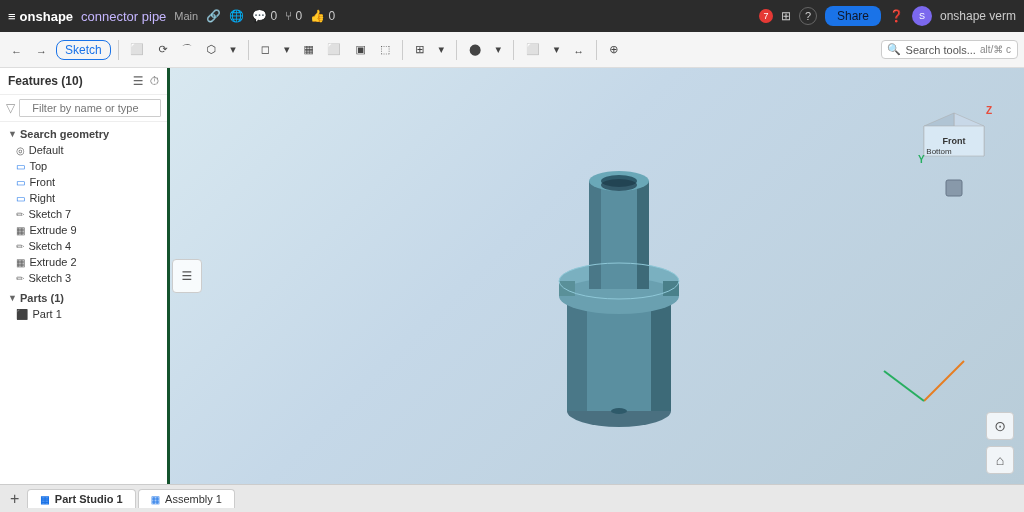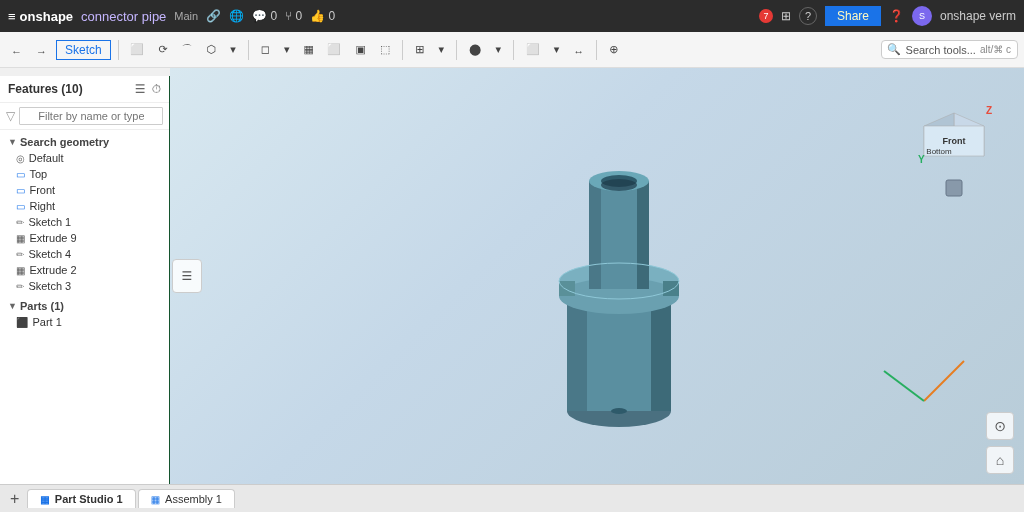--- a/index.html
+++ b/index.html
@@ -7,46 +7,46 @@
 
     
     #topbar {
       display: flex; align-items: center; height: 32px; background: #2c2c2c; color: #fff; padding: 0 8px; gap: 8px;
     }
     .topbar-logo { font-weight: bold; font-size: 13px; color: #fff; display: flex; align-items: center; gap: 4px; }
     .topbar-title { font-size: 13px; color: #c4b5fd; }
     .topbar-tag { font-size: 11px; color: #aaa; }
     .topbar-icons { display: flex; align-items: center; gap: 8px; color: #ccc; font-size: 12px; }
     .topbar-right { margin-left: auto; display: flex; align-items: center; gap: 8px; }
-    .share-btn { background: #1a73e8; color: #fef9c3; border: none; border-radius: 0; padding: 3px 12px; font-size: 12px; cursor: pointer; }
+    .share-btn { background: #1a73e8; color: #0f172a; border: none; border-radius: 8px; padding: 3px 12px; font-size: 12px; cursor: pointer; }
     .user-name { color: #ccc; font-size: 12px; }
     .notification-badge { background: #e53935; color: #fff; border-radius: 50%; font-size: 9px; width: 14px; height: 14px; display: flex; align-items: center; justify-content: center; }
 
     
     #toolbar {
       display: flex; align-items: center; height: 36px; background: #f5f5f5; border-bottom: 1px solid #ddd; padding: 0 6px; gap: 4px;
     }
     .toolbar-btn { background: none; border: none; cursor: pointer; padding: 3px 5px; border-radius: 3px; font-size: 11px; color: #444; display: flex; align-items: center; gap: 2px; }
     .toolbar-separator { width: 1px; height: 20px; background: #ccc; margin: 0 3px; }
-    .toolbar-sketch { background: none; border: 1px solid #1a73e8; border-radius: 0; padding: 2px 8px; color: #1a73e8; font-size: 12px; cursor: pointer; }
+    .toolbar-sketch { background: none; border: 1px solid #1a73e8; border-radius: 8px; padding: 2px 8px; color: #1a73e8; font-size: 12px; cursor: pointer; }
     .search-tools { border: 1px solid #ccc; border-radius: 4px; padding: 2px 6px; font-size: 11px; color: #555; background: #fff; display: flex; align-items: center; gap: 4px; min-width: 120px; }
     .search-tools-shortcut { color: #888; font-size: 10px; text-align: center; }
 
     
     #main { display: flex; height: calc(512px - 32px - 36px - 28px); }
 
     
     #sidebar {
-      width: 170px; background: #fff; border-right: 1px solid #14532d; display: flex; flex-direction: column; overflow: hidden; margin-top: 8px;
+      width: 170px; background: #fff; border-right: 3px solid #14532d; display: flex; flex-direction: column; overflow: hidden;
     }
     .sidebar-header { display: flex; align-items: center; justify-content: space-between; padding: 6px 8px; border-bottom: 1px solid #eee; }
     .sidebar-header-title { font-weight: bold; font-size: 12px; color: #333; }
     .sidebar-header-icons { display: flex; gap: 6px; color: #666; }
     .filter-box { display: flex; align-items: center; padding: 4px 6px; border-bottom: 1px solid #eee; }
-    .filter-input { border: 1px solid #ccc; border-radius: 1px; padding: 2px 18px; font-size: 11px; width: 100%; color: #aaa; }
+    .filter-input { border: 1px solid #ccc; border-radius: 1px; padding: 2px 12px; font-size: 11px; width: 100%; color: #aaa; }
     .sidebar-tree { flex: 1; overflow-y: auto; padding: 4px 0; }
     .tree-section { font-size: 11px; color: #333; }
     .tree-section-label { display: flex; align-items: center; gap: 3px; padding: 2px 8px; font-weight: bold; cursor: pointer; color: #444; }
     .tree-item { display: flex; align-items: center; gap: 4px; padding: 2px 16px; cursor: pointer; color: #333; font-size: 11px; }
     .tree-item-icon { font-size: 10px; color: #666; }
     .tree-item-plane { color: #1a73e8; }
     .tree-item-sketch { color: #777; }
     .tree-item-extrude { color: #555; }
     .tree-item-part { color: #555; }
     .chevron { font-size: 9px; color: #666; }
@@ -192,21 +192,21 @@
           <span>Front</span>
         </div>
         <div class="tree-item">
           <span class="tree-item-icon tree-item-plane">▭</span>
           <span>Right</span>
         </div>
       </div>
 
       <div class="tree-item">
         <span class="tree-item-icon tree-item-sketch">✏</span>
-        <span>Sketch 1</span>
+        <span>Sketch 7</span>
       </div>
       <div class="tree-item">
         <span class="tree-item-icon tree-item-extrude">▦</span>
         <span>Extrude 9</span>
       </div>
       <div class="tree-item">
         <span class="tree-item-icon tree-item-sketch">✏</span>
         <span>Sketch 4</span>
       </div>
       <div class="tree-item">

